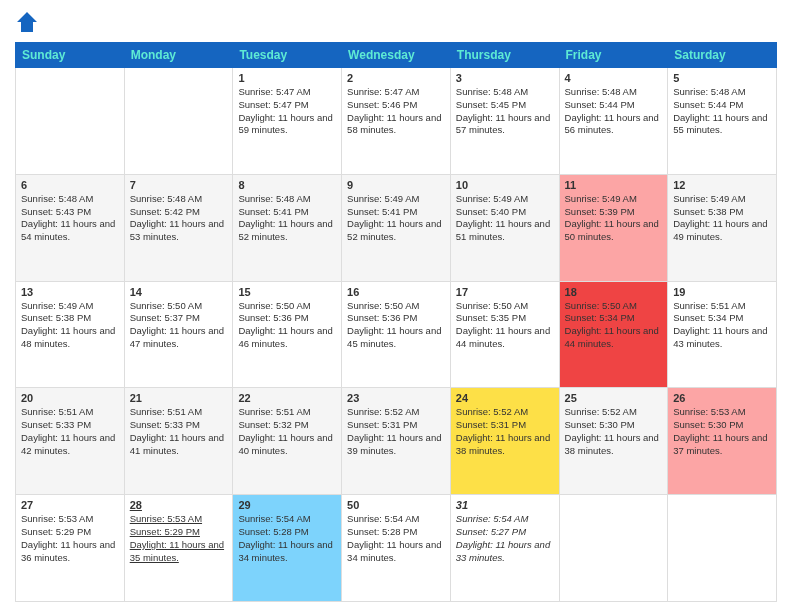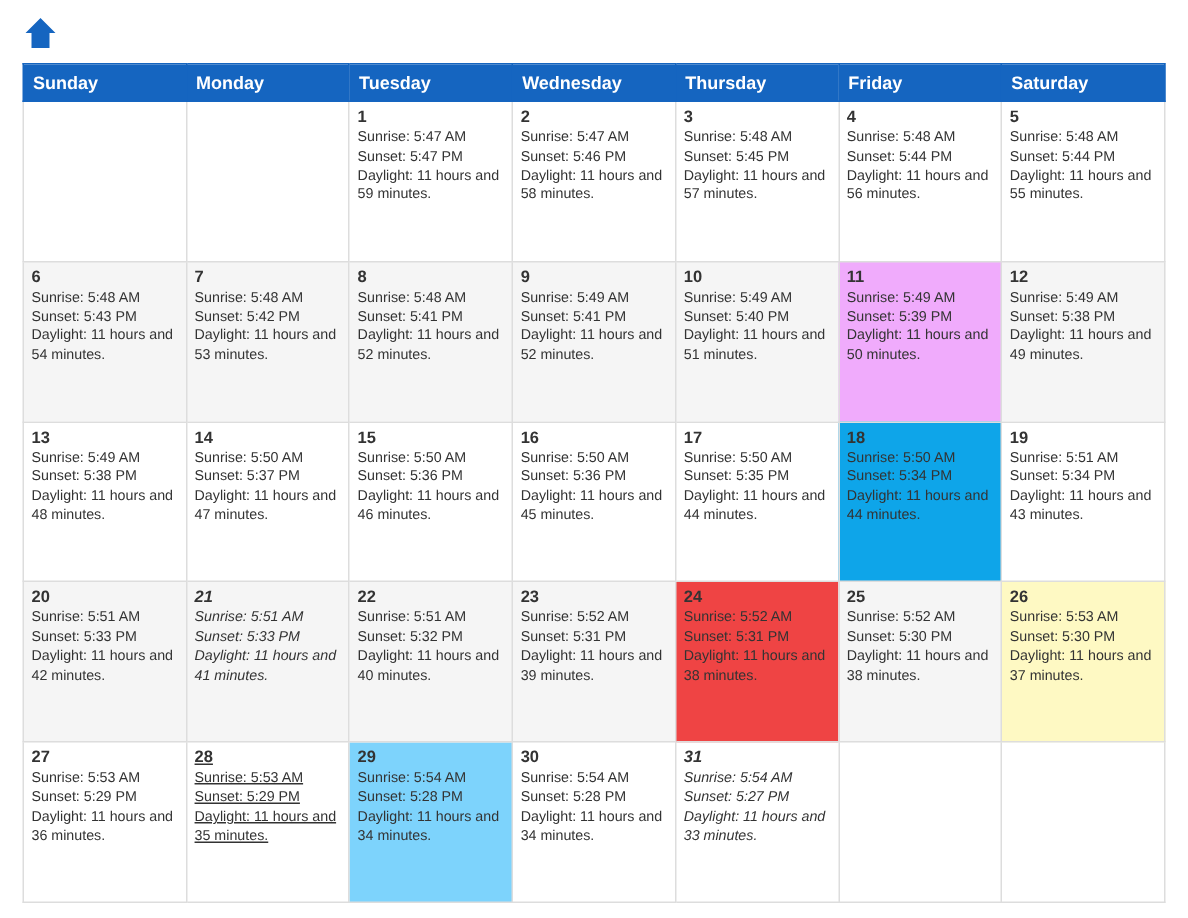--- a/index.html
+++ b/index.html
@@ -54,21 +54,21 @@
     }
     .calendar {
       flex: 1;
       border: 1px solid #ccc;
       border-collapse: collapse;
       width: 100%;
       table-layout: fixed;
     }
     .calendar th {
       background: #1565c0;
-      color: #ffffff;
+      color: #5eead4;
       text-align: left;
       padding: 5px 6px;
       font-size: 12px;
       font-weight: bold;
       border: 1px solid #1565c0;
     }
     .calendar td {
       vertical-align: top;
       padding: 4px 5px;
       border: 1px solid #ddd;
@@ -191,21 +191,21 @@
             <div class="cell-info" style="white-space: pre-line;">Sunrise: 5:49 AM
 Sunset: 5:41 PM
 Daylight: 11 hours and 52 minutes.</div>
           </td>
           <td style="background: rgb(245, 245, 245);">
             <span class="day-number">10</span>
             <div class="cell-info" style="white-space: pre-line;">Sunrise: 5:49 AM
 Sunset: 5:40 PM
 Daylight: 11 hours and 51 minutes.</div>
           </td>
-          <td style="background: #f0abfc;">
+          <td style="background: #fca5a5;">
             <span class="day-number">11</span>
             <div class="cell-info" style="white-space: pre-line;">Sunrise: 5:49 AM
 Sunset: 5:39 PM
 Daylight: 11 hours and 50 minutes.</div>
           </td>
           <td style="background: rgb(245, 245, 245);">
             <span class="day-number">12</span>
             <div class="cell-info" style="white-space: pre-line;">Sunrise: 5:49 AM
 Sunset: 5:38 PM
 Daylight: 11 hours and 49 minutes.</div>
@@ -235,71 +235,71 @@
             <div class="cell-info" style="white-space: pre-line;">Sunrise: 5:50 AM
 Sunset: 5:36 PM
 Daylight: 11 hours and 45 minutes.</div>
           </td>
           <td style="background: rgb(255, 255, 255);">
             <span class="day-number">17</span>
             <div class="cell-info" style="white-space: pre-line;">Sunrise: 5:50 AM
 Sunset: 5:35 PM
 Daylight: 11 hours and 44 minutes.</div>
           </td>
-          <td style="background: #0ea5e9;">
+          <td style="background: #ef4444;">
             <span class="day-number">18</span>
             <div class="cell-info" style="white-space: pre-line;">Sunrise: 5:50 AM
 Sunset: 5:34 PM
 Daylight: 11 hours and 44 minutes.</div>
           </td>
           <td style="background: rgb(255, 255, 255);">
             <span class="day-number">19</span>
             <div class="cell-info" style="white-space: pre-line;">Sunrise: 5:51 AM
 Sunset: 5:34 PM
 Daylight: 11 hours and 43 minutes.</div>
           </td>
         </tr>
         <tr>
           <td style="background: rgb(245, 245, 245); margin-top: 36px;">
             <span class="day-number">20</span>
             <div class="cell-info" style="white-space: pre-line;">Sunrise: 5:51 AM
 Sunset: 5:33 PM
 Daylight: 11 hours and 42 minutes.</div>
           </td>
-          <td style="background: rgb(245, 245, 245); font-style: italic;">
+          <td style="background: rgb(245, 245, 245);">
             <span class="day-number">21</span>
             <div class="cell-info" style="white-space: pre-line;">Sunrise: 5:51 AM
 Sunset: 5:33 PM
 Daylight: 11 hours and 41 minutes.</div>
           </td>
           <td style="background: rgb(245, 245, 245);">
             <span class="day-number">22</span>
             <div class="cell-info" style="white-space: pre-line;">Sunrise: 5:51 AM
 Sunset: 5:32 PM
 Daylight: 11 hours and 40 minutes.</div>
           </td>
           <td style="background: rgb(245, 245, 245); margin-left: 12px;">
             <span class="day-number">23</span>
             <div class="cell-info" style="white-space: pre-line;">Sunrise: 5:52 AM
 Sunset: 5:31 PM
 Daylight: 11 hours and 39 minutes.</div>
           </td>
-          <td style="background: #ef4444;">
+          <td style="background: #fde047;">
             <span class="day-number">24</span>
             <div class="cell-info" style="white-space: pre-line;">Sunrise: 5:52 AM
 Sunset: 5:31 PM
 Daylight: 11 hours and 38 minutes.</div>
           </td>
           <td style="background: rgb(245, 245, 245);">
             <span class="day-number">25</span>
             <div class="cell-info" style="white-space: pre-line;">Sunrise: 5:52 AM
 Sunset: 5:30 PM
 Daylight: 11 hours and 38 minutes.</div>
           </td>
-          <td style="background: #fef9c3; margin-top: 20px;">
+          <td style="background: #fca5a5; margin-top: 20px;">
             <span class="day-number">26</span>
             <div class="cell-info" style="white-space: pre-line;">Sunrise: 5:53 AM
 Sunset: 5:30 PM
 Daylight: 11 hours and 37 minutes.</div>
           </td>
         </tr>
         <tr>
           <td style="background: rgb(255, 255, 255);">
             <span class="day-number">27</span>
             <div class="cell-info" style="white-space: pre-line;">Sunrise: 5:53 AM
@@ -312,21 +312,21 @@
 Sunset: 5:29 PM
 Daylight: 11 hours and 35 minutes.</div>
           </td>
           <td style="background: #7dd3fc;">
             <span class="day-number">29</span>
             <div class="cell-info" style="white-space: pre-line;">Sunrise: 5:54 AM
 Sunset: 5:28 PM
 Daylight: 11 hours and 34 minutes.</div>
           </td>
           <td style="background: rgb(255, 255, 255);">
-            <span class="day-number">30</span>
+            <span class="day-number">50</span>
             <div class="cell-info" style="white-space: pre-line;">Sunrise: 5:54 AM
 Sunset: 5:28 PM
 Daylight: 11 hours and 34 minutes.</div>
           </td>
           <td style="background: rgb(255, 255, 255); font-style: italic;">
             <span class="day-number">31</span>
             <div class="cell-info" style="white-space: pre-line;">Sunrise: 5:54 AM
 Sunset: 5:27 PM
 Daylight: 11 hours and 33 minutes.</div>
           </td>

